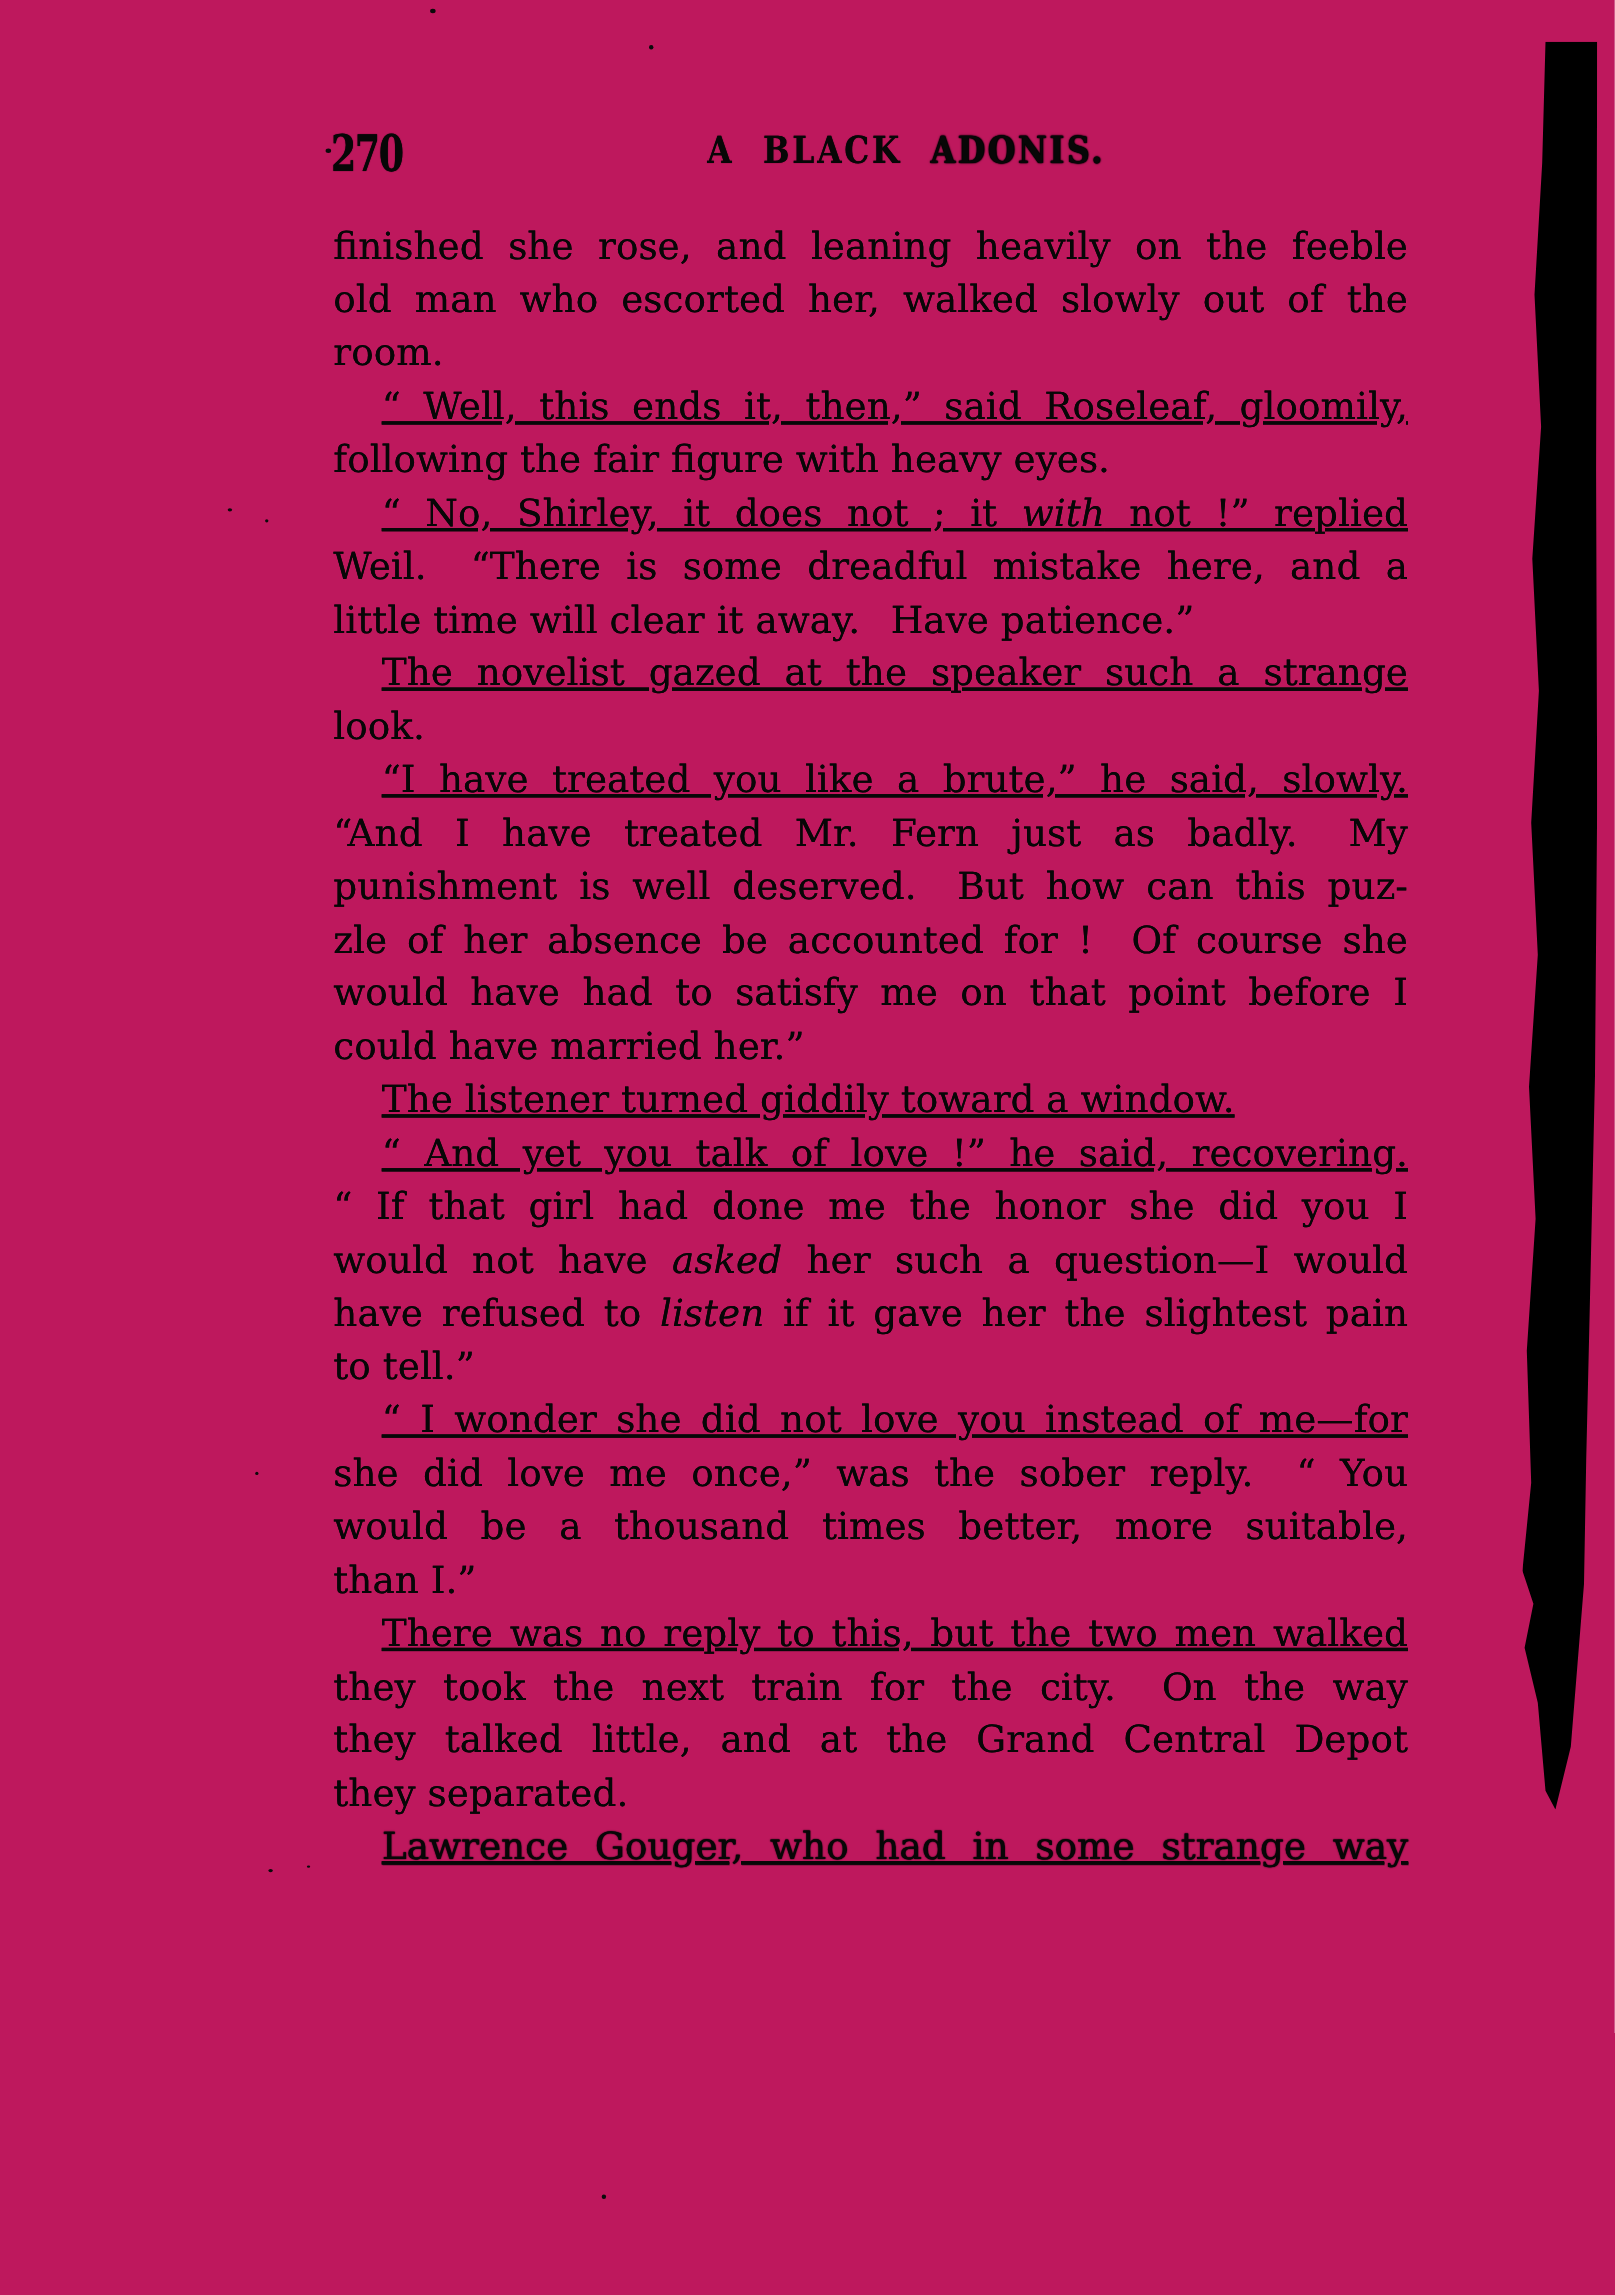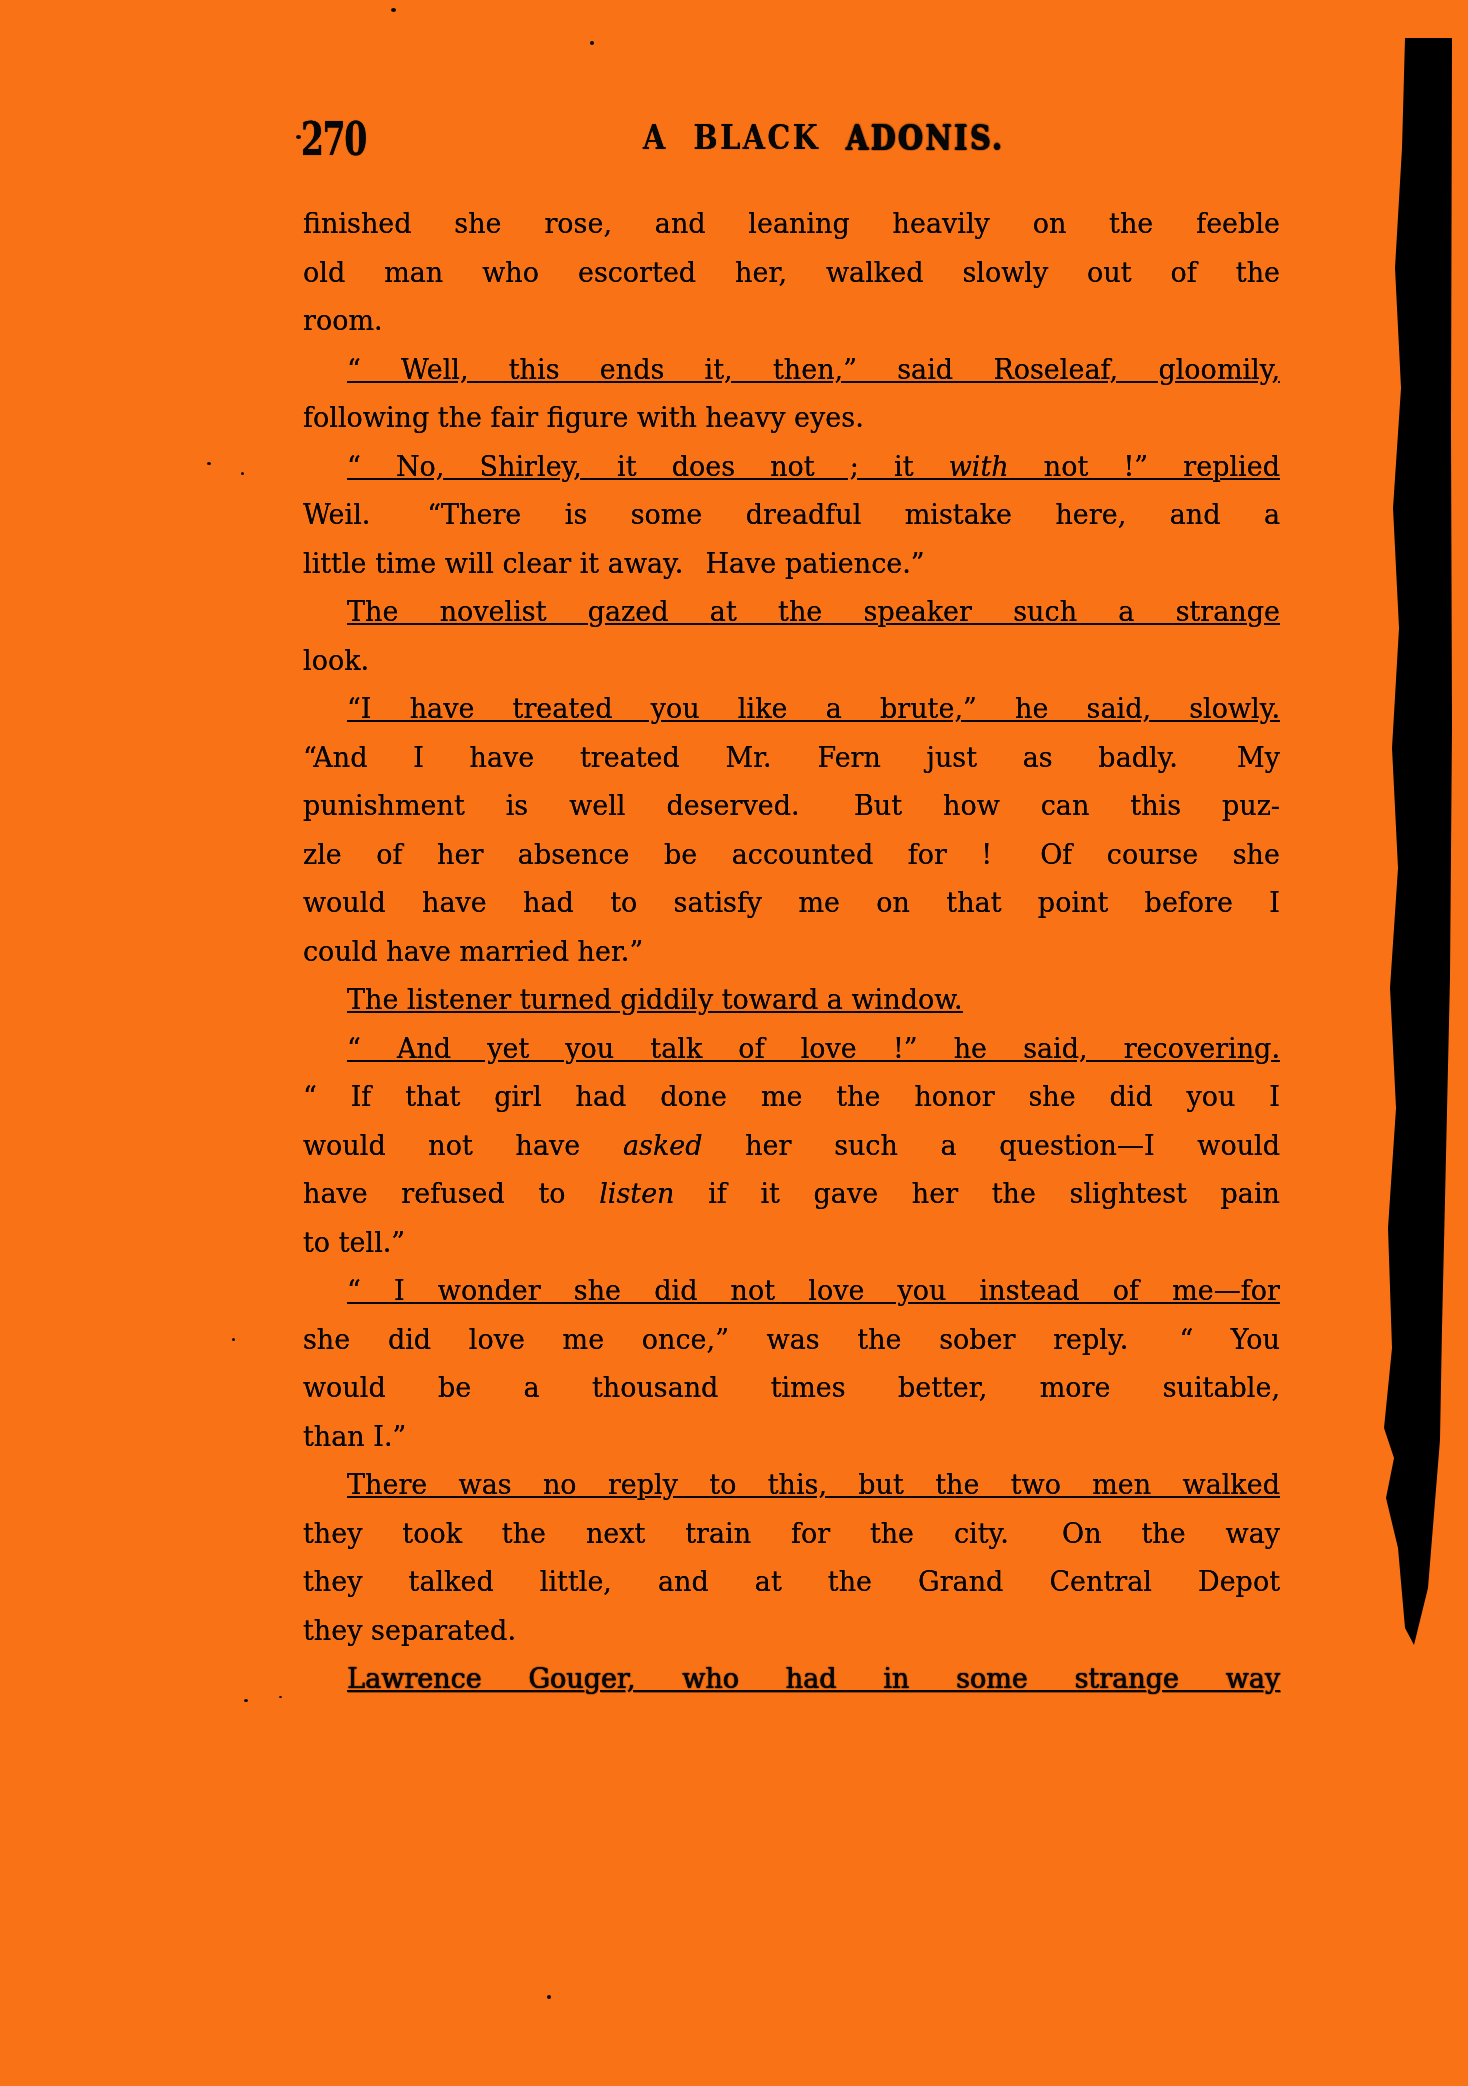--- a/index.html
+++ b/index.html
@@ -4,21 +4,21 @@
 <style>
   html,body{margin:0;padding:0;}
   body{
     width:1468px;height:2086px;
     background:#ffffff;
     position:relative;
     overflow:hidden;
     font-family:"DejaVu Serif", serif;
     color:#070707;
   }
-  .page{position:absolute;inset:0;background:#f97316;}
+  .page{position:absolute;inset:0;background:#be185d;}
 
   
   .page-number{
     position:absolute;left:301px;top:116px;
     font-size:46px;font-weight:700;line-height:1;
     letter-spacing:-2px;
     display:inline-block;
     transform:scaleX(0.72);transform-origin:left bottom;
     text-shadow:0 0 1px #000;
     white-space:nowrap;
@@ -32,21 +32,21 @@
     white-space:nowrap;
     text-shadow:0 0 0.8px #000;
   }
   .running-title .smudge{
     text-shadow:0 0 2.2px #000, 1px 0.5px 1.2px #000, -0.5px 0.5px 1px #000;
   }
 
   
   .body-text{
     position:absolute;left:303px;top:200px;width:977px;
-    font-size:27px;line-height:48.5px;
+    font-size:34px;line-height:48.5px;
     text-shadow:0 0 0.6px currentColor;
     text-justify:inter-word;
   }
   .line{white-space:normal;}
   .line.just{text-align:justify;text-align-last:justify;}
   .line.ind{text-indent:44px;text-decoration:underline;}
   .line.heavy{text-shadow:0 0 1.4px currentColor, 0.6px 0.4px 0.8px currentColor;}
   .it{font-style:italic;}
 
   

